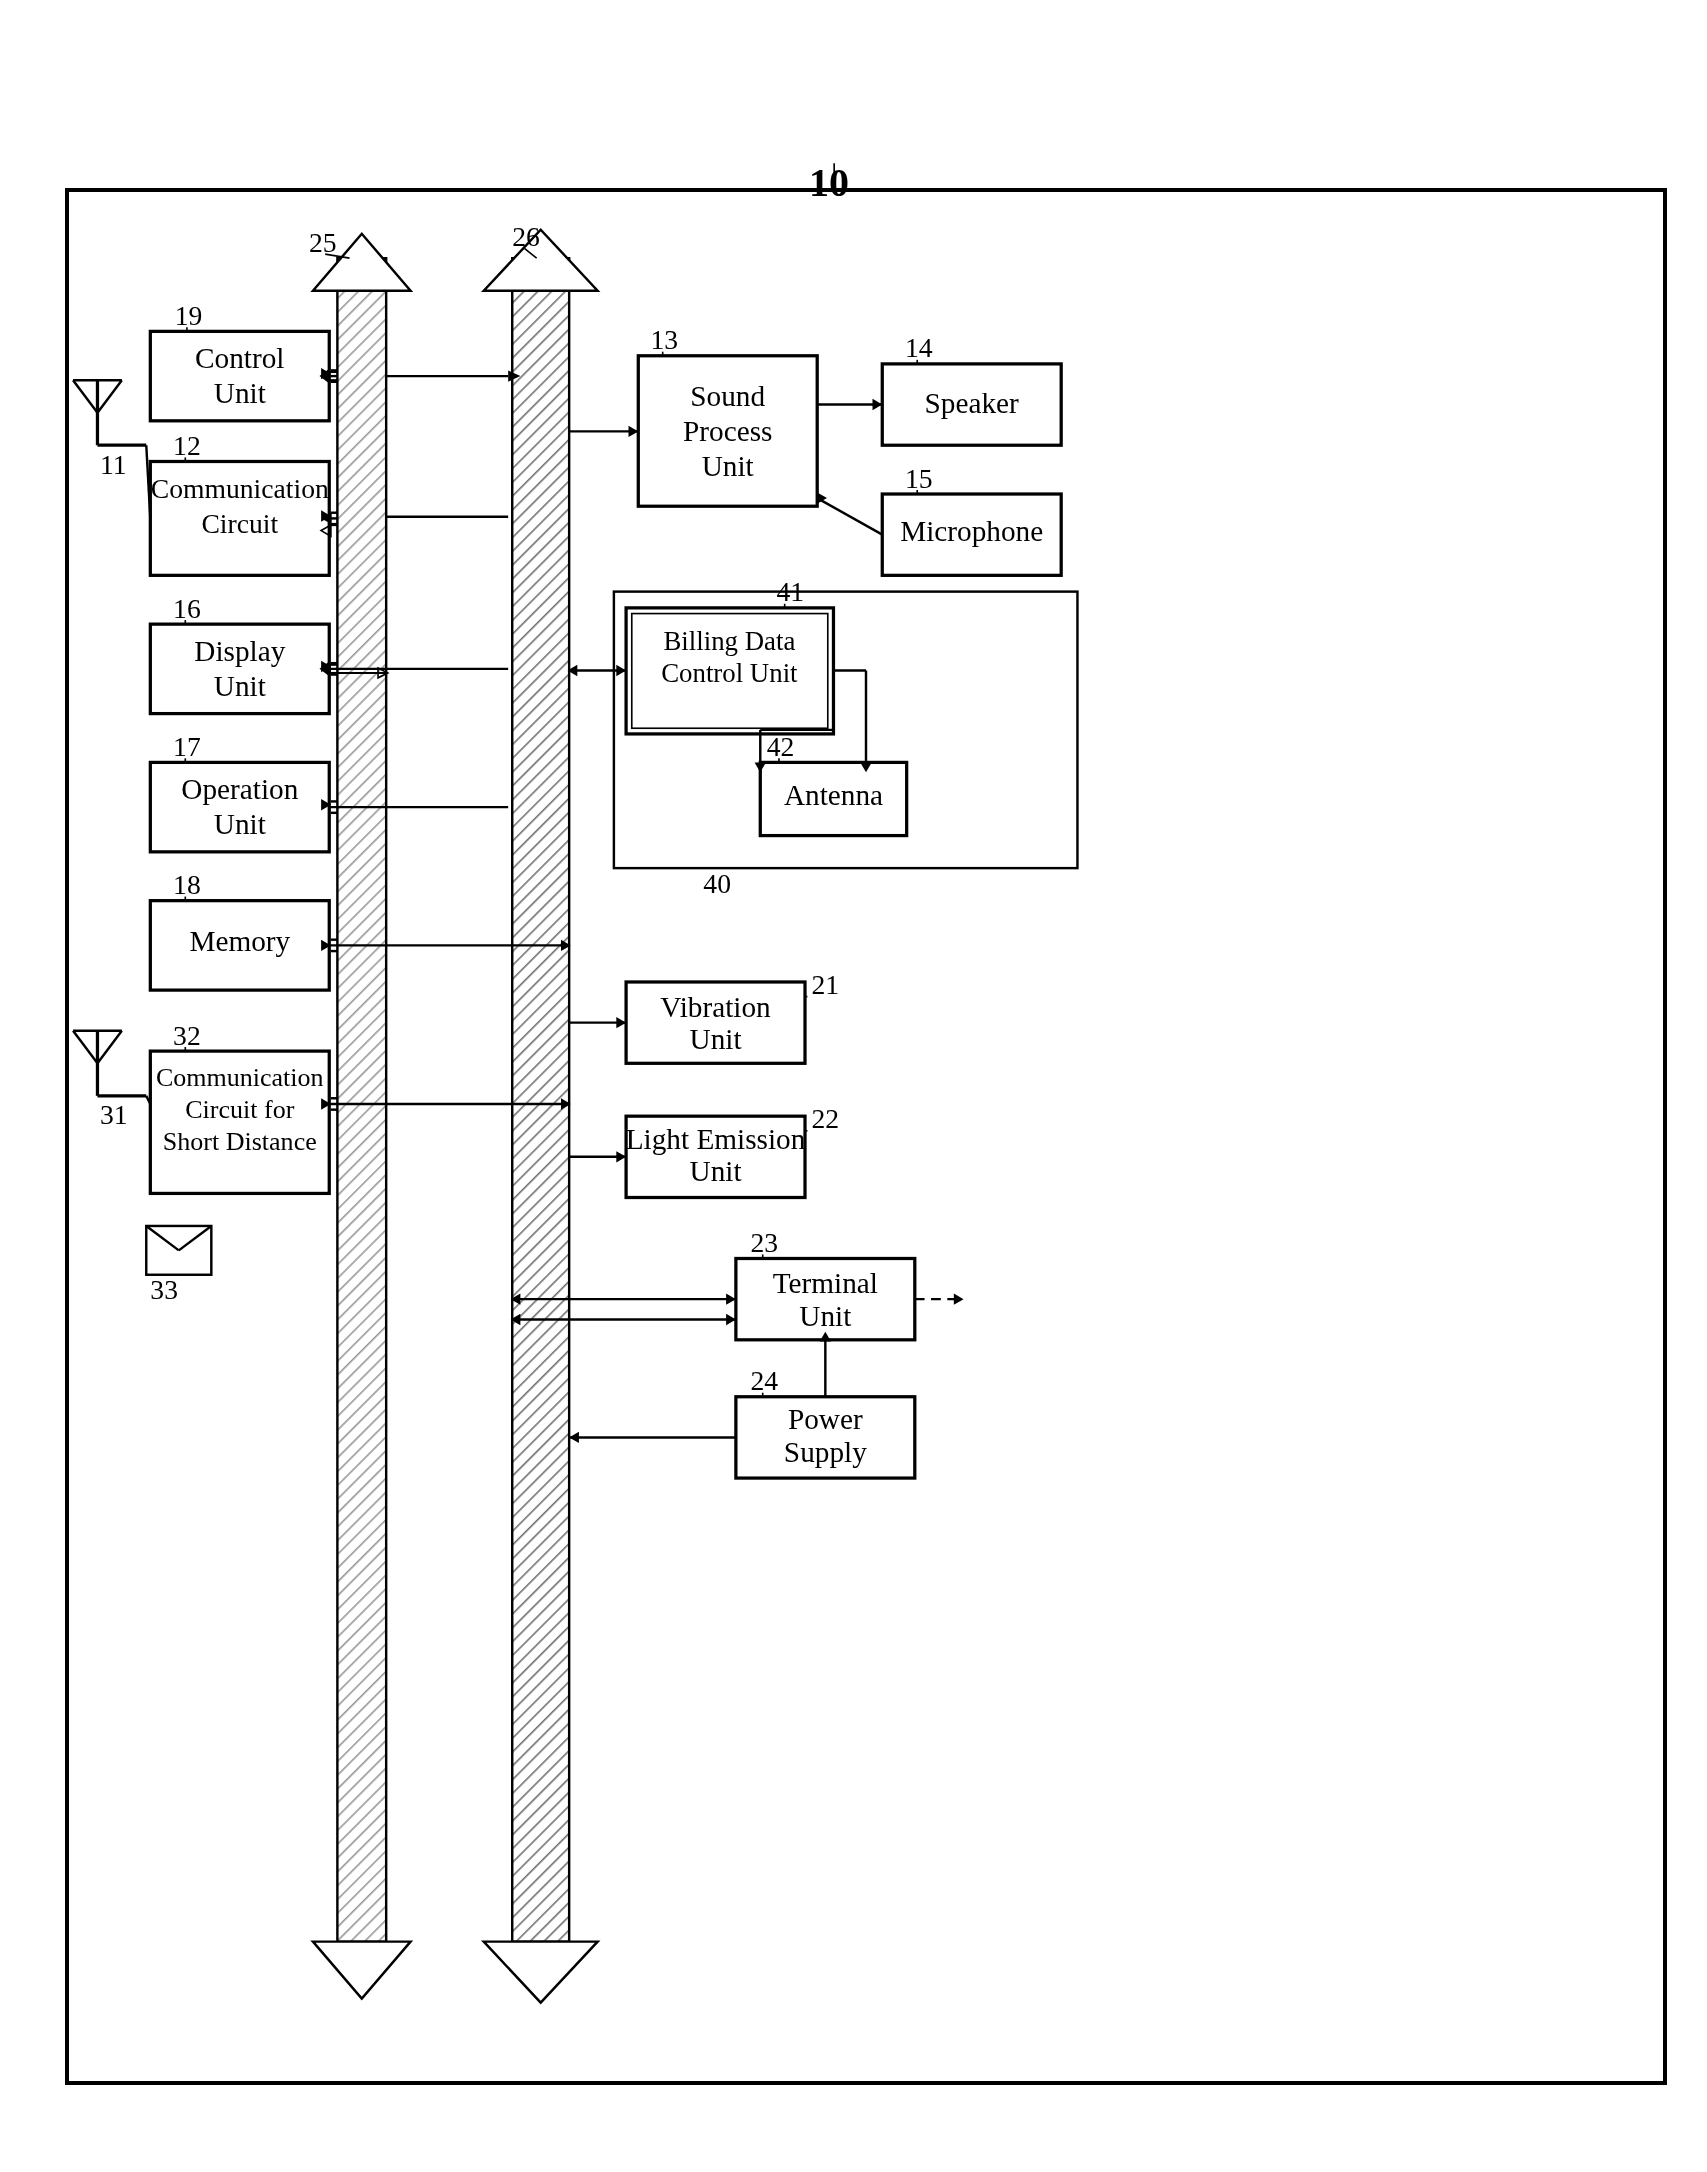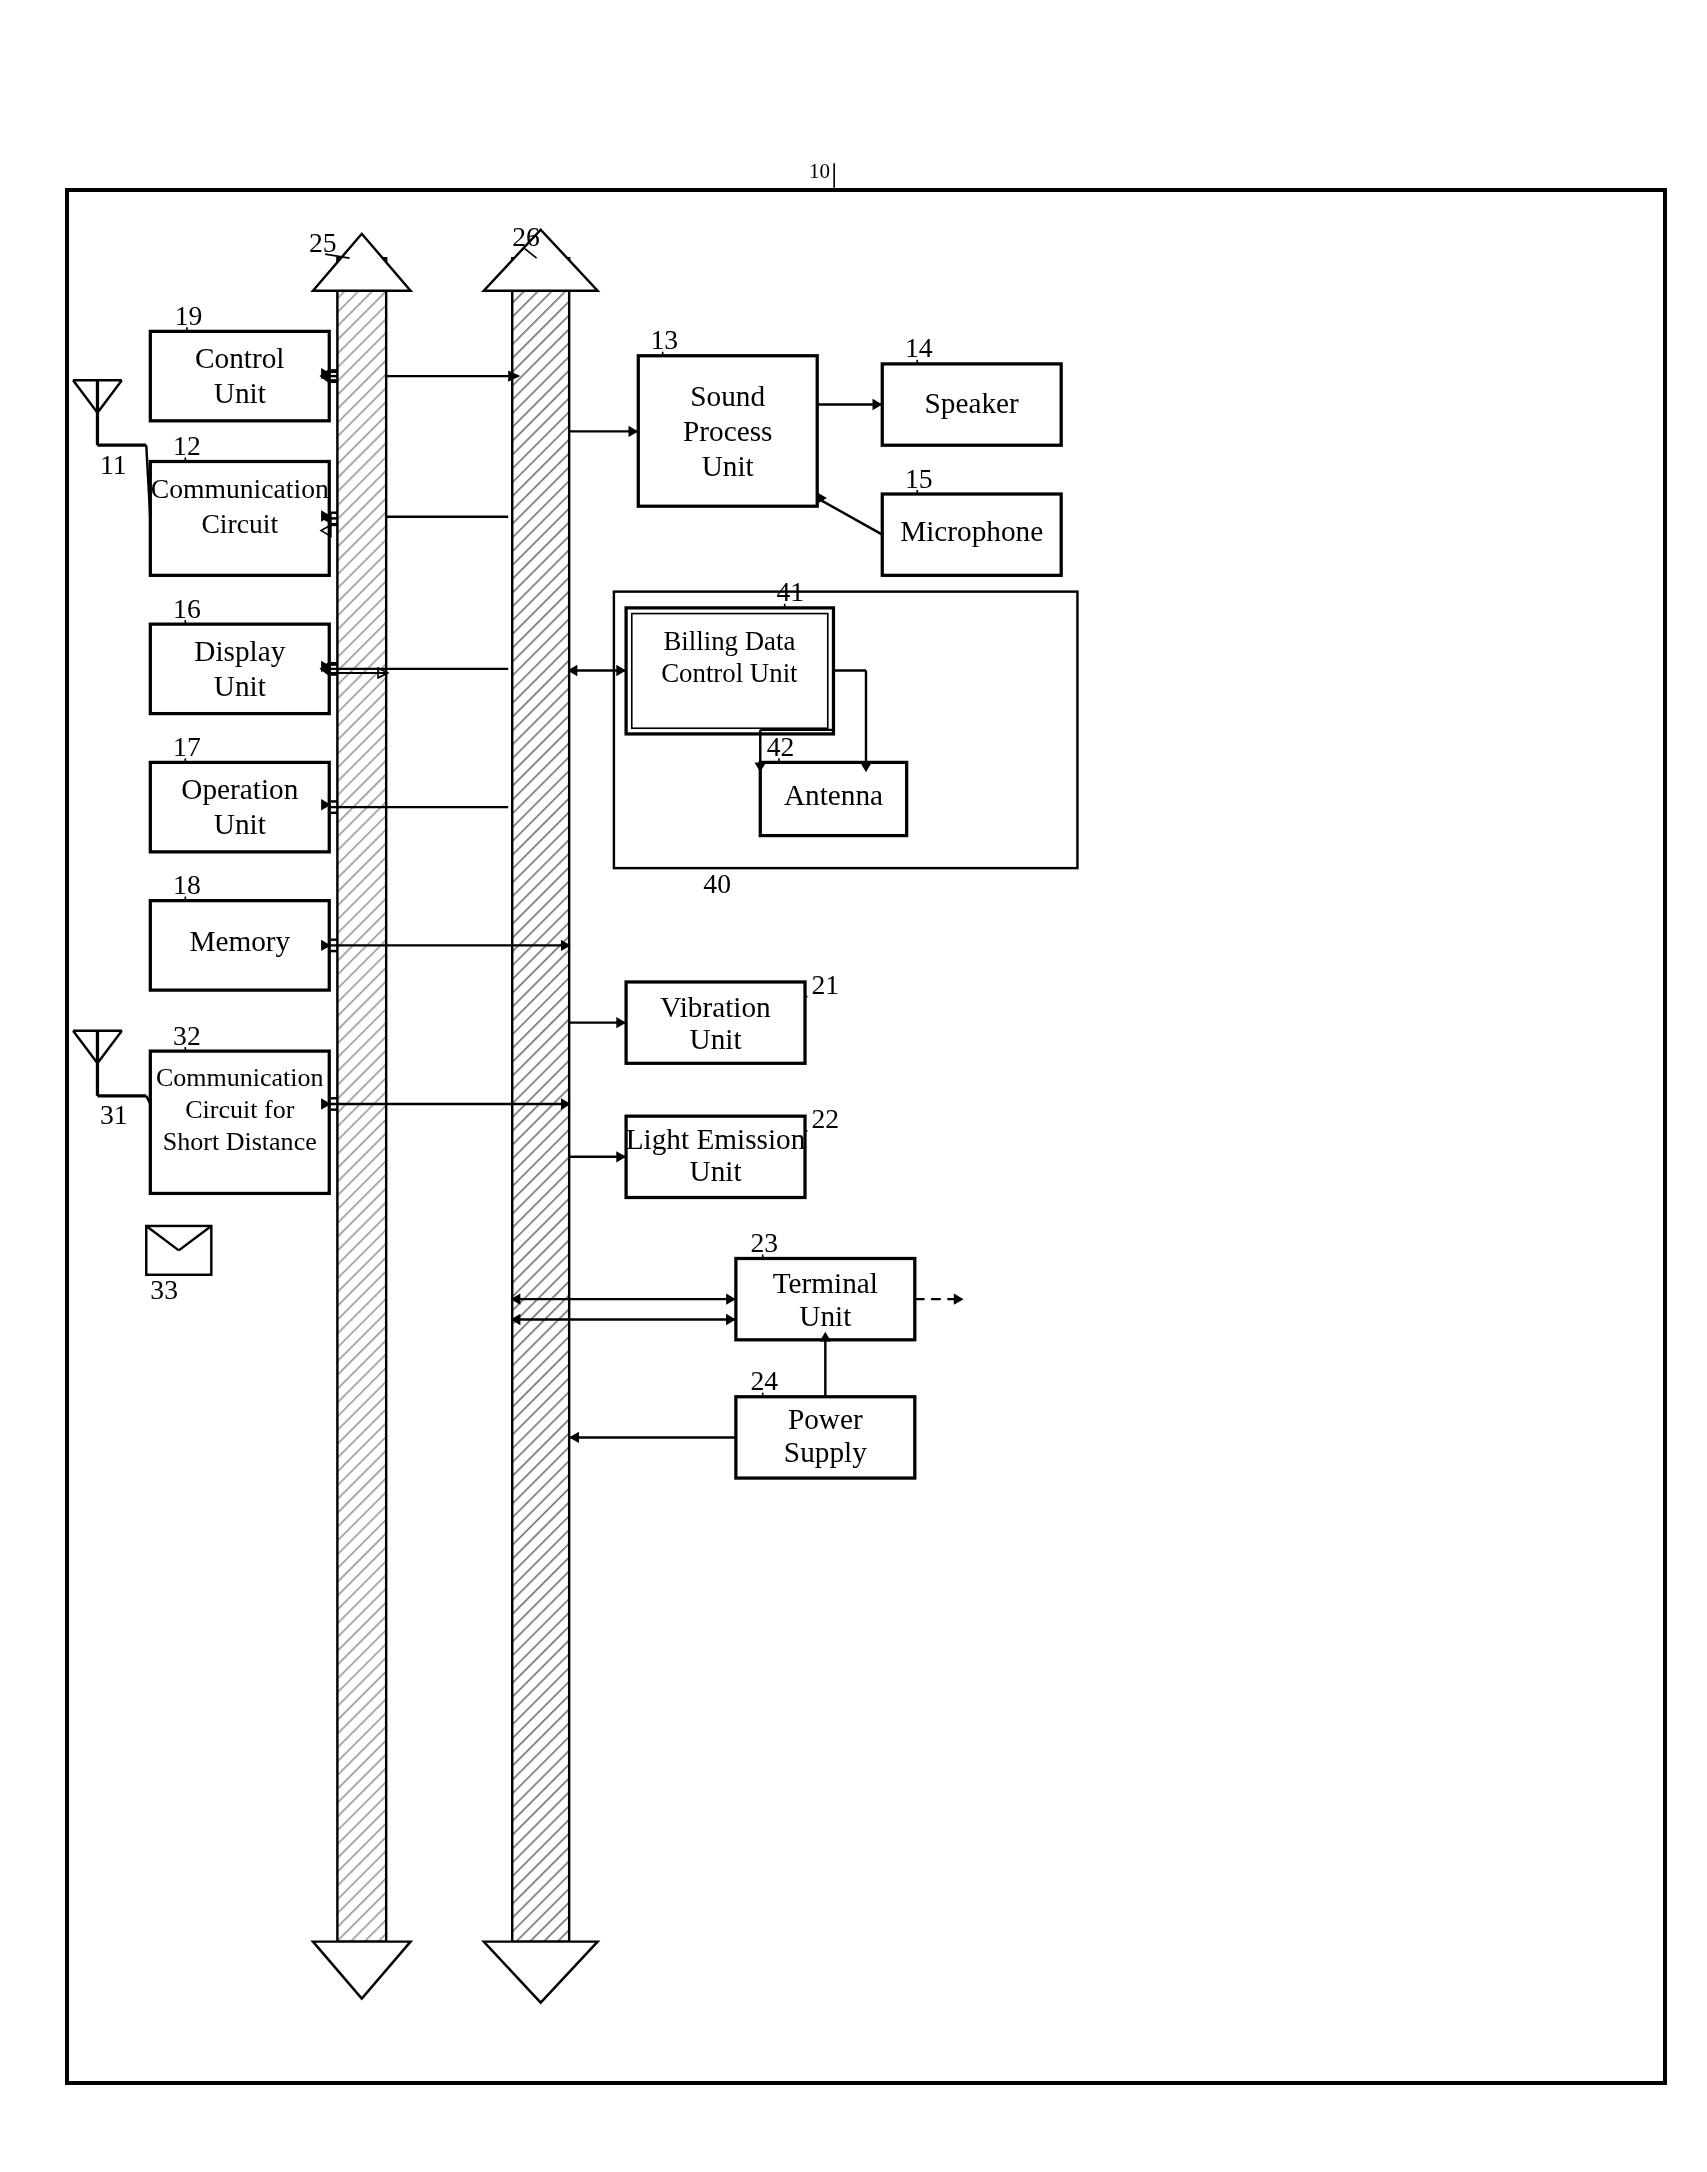--- a/index.html
+++ b/index.html
@@ -36,22 +36,22 @@
       left: 65px;
       width: 1602px;
       height: 1897px;
       border: 4.1px solid #000;
       background: #fff;
     }
 
     
     .ref-label {
       position: absolute;
-      font-size: 21px;
-      font-weight: normal;
+      font-size: 40px;
+      font-weight: bold;
       text-align: center;
     }
 
     svg.diagram-svg {
       position: absolute;
       top: 0;
       left: 0;
       width: 100%;
       height: 100%;
       overflow: visible;

